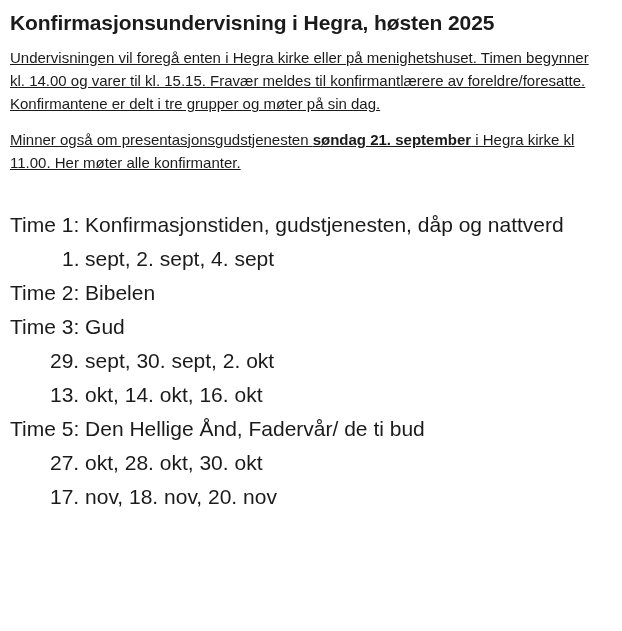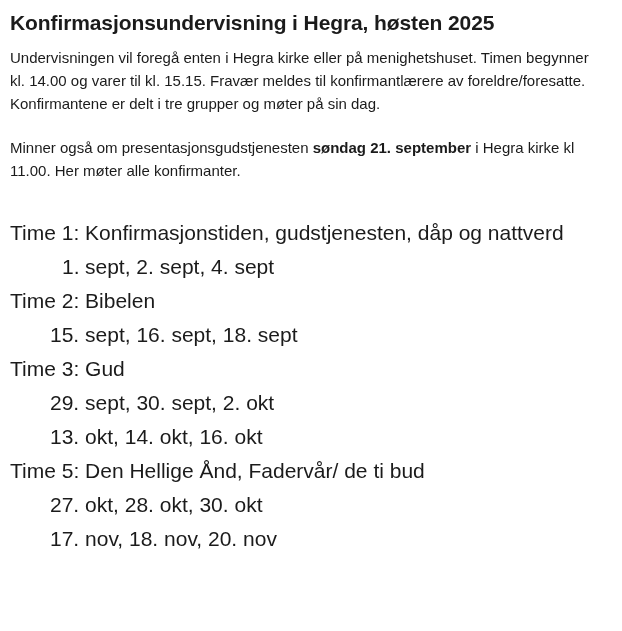--- a/index.html
+++ b/index.html
@@ -25,24 +25,25 @@
     font-weight: bold;
     letter-spacing: -0.1px;
     margin: 0 0 10px 0;
   }
   .para {
     font-size: 15px;
     line-height: 23px;
     margin: 0;
   }
   .para + .para {
-    margin-top: 21px;
+    margin-top: 13px;
   }
   .para .line {
     white-space: nowrap;
+    text-decoration: underline;
   }
   .bold {
     font-weight: bold;
   }
   .schedule {
     margin-top: 40px;
   }
   .sched-line {
     font-size: 21px;
     line-height: 22px;
@@ -77,21 +78,20 @@
     <div class="line"><span>Minner også om presentasjonsgudstjenesten </span><span class="bold">søndag 21. september</span><span> i Hegra kirke kl</span></div>
     <div class="line">11.00. Her møter alle konfirmanter.</div>
   </div>
 
   <div class="schedule">
 
     <div class="sched-line">Time 1: Konfirmasjonstiden, gudstjenesten, dåp og nattverd</div>
     <div class="sched-line dates dates-numbered"><span class="num">1.</span><span>sept, 2. sept, 4. sept</span></div>
 
     <div class="sched-line">Time 2: Bibelen</div>
-    <div class="sched-line dates">15. sept, 16. sept, 18. sept</div>
 
     <div class="sched-line">Time 3: Gud</div>
     <div class="sched-line dates">29. sept, 30. sept, 2. okt</div>
 
     <div class="sched-line dates">13. okt, 14. okt, 16. okt</div>
 
     <div class="sched-line">Time 5: Den Hellige Ånd, Fadervår/ de ti bud</div>
     <div class="sched-line dates">27. okt, 28. okt, 30. okt</div>
 
     <div class="sched-line dates">17. nov, 18. nov, 20. nov</div>

